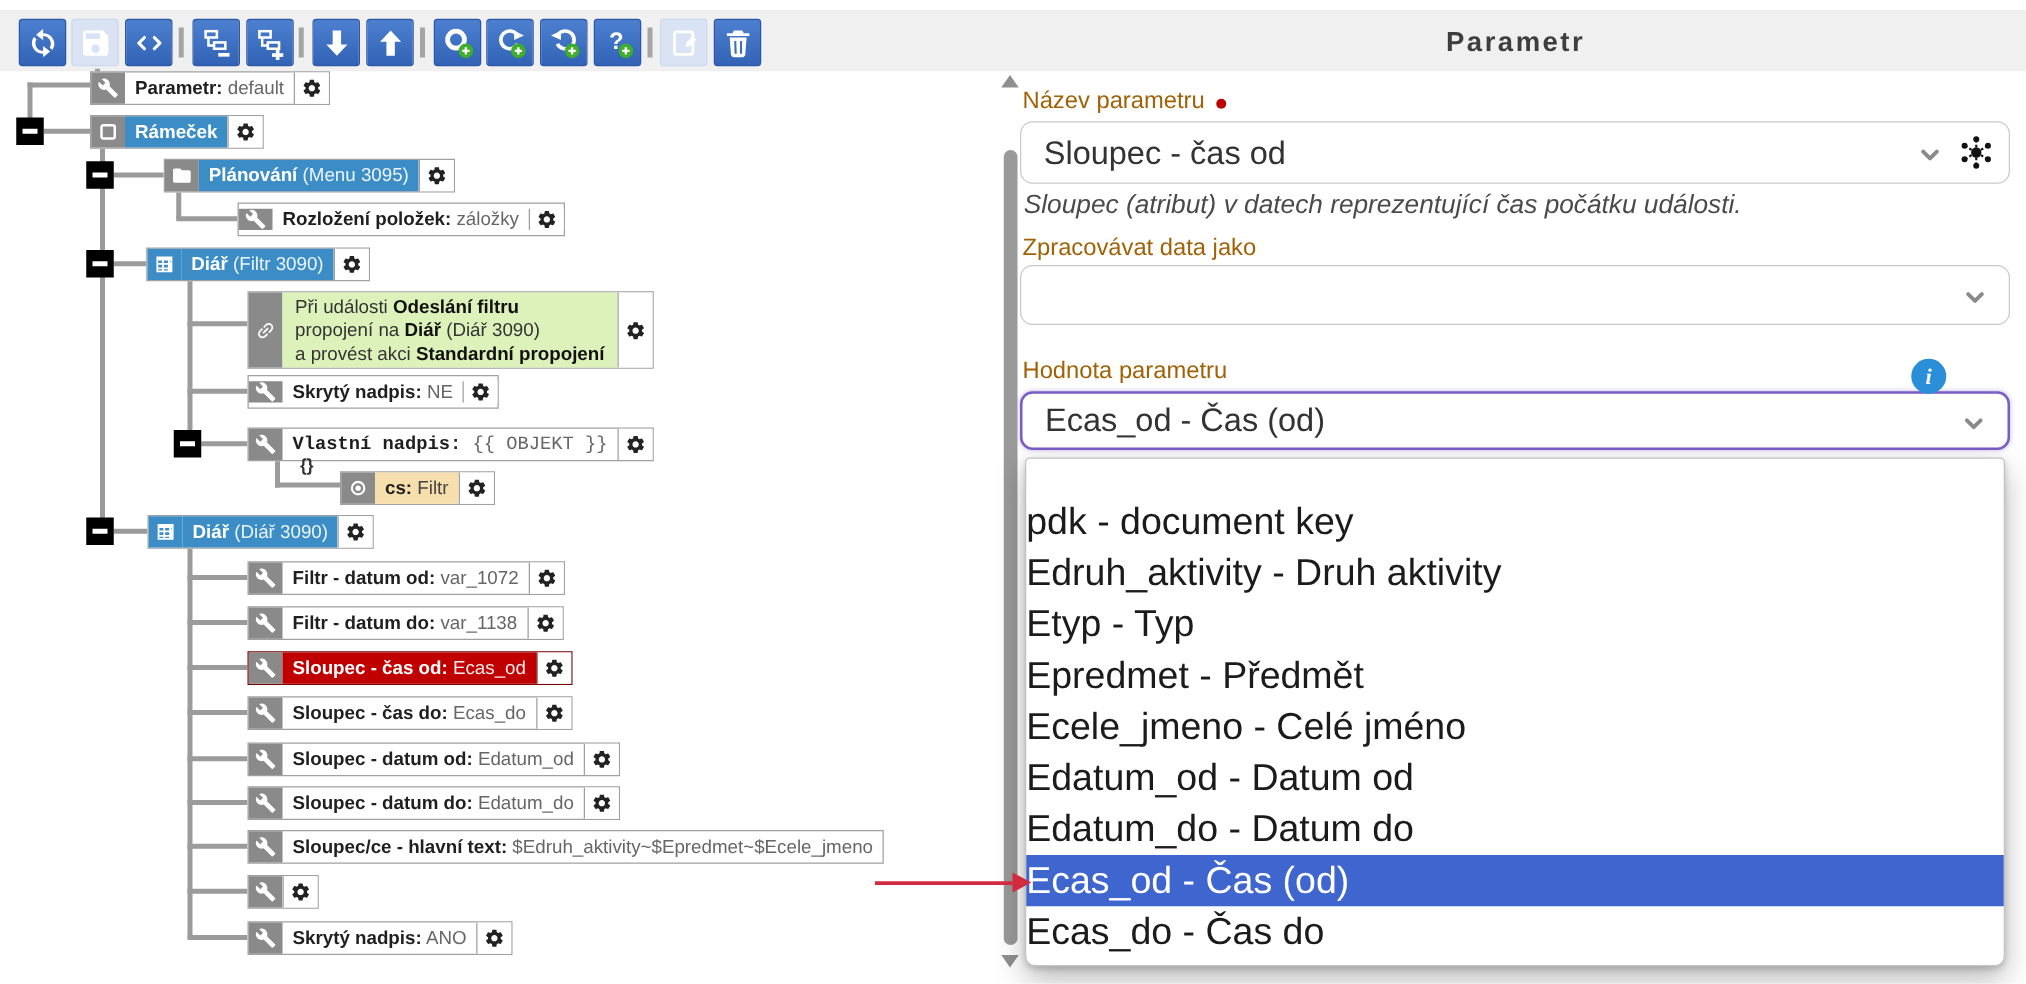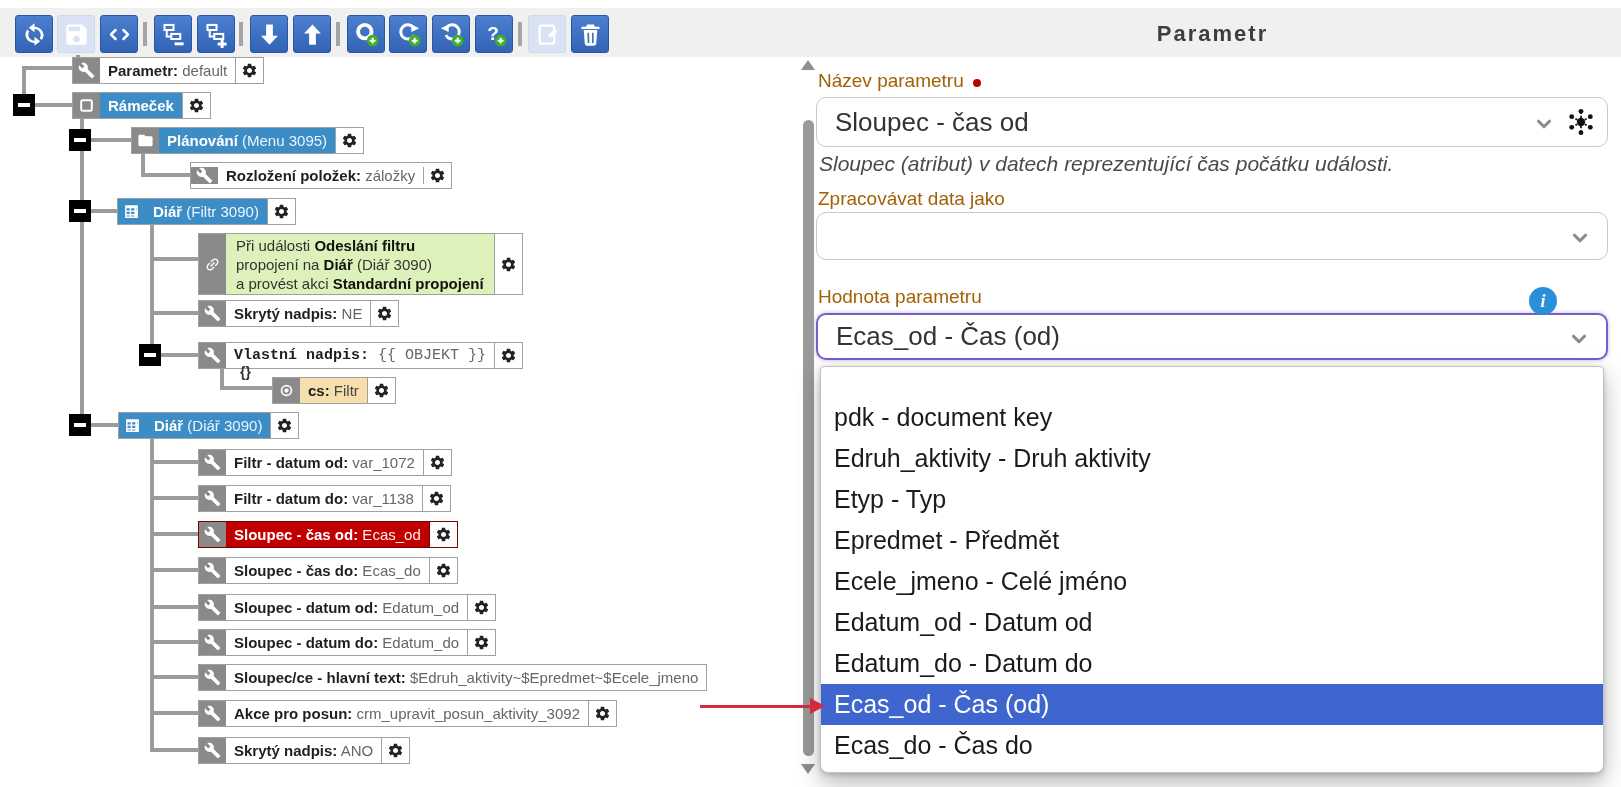--- a/index.html
+++ b/index.html
@@ -44,21 +44,21 @@
   .dot{width:8px;height:8px;border-radius:50%;background:#bb0000;margin-left:9px;margin-top:3px}
   .inp{position:absolute;left:816px;width:792px;background:#fff;border:1px solid #c9c9c9;border-radius:10px;box-sizing:border-box;display:flex;align-items:center;font-size:26px;color:#333;padding:0 70px 0 18px;overflow:hidden;white-space:nowrap}
   .inp .chev{position:absolute;right:52px;top:50%;margin-top:-11px;width:22px;height:22px}
   .inp .chev2{position:absolute;right:16px;top:50%;margin-top:-11px;width:22px;height:22px}
   .inp .net{position:absolute;right:10px;top:50%;margin-top:-16px;width:32px;height:32px}
   .sel3{border:2px solid #7a5cc5;box-shadow:0 0 4px rgba(122,92,197,.45)}
   .desc{position:absolute;left:819px;top:152px;font-style:italic;font-size:21px;color:#4a4a4a}
   .info{position:absolute;left:1529px;top:287px;width:28px;height:28px;border-radius:50%;background:var(--info,#2a8fd8);color:#fff;display:flex;align-items:center;justify-content:center;font-family:"Liberation Serif",serif;font-style:italic;font-weight:700;font-size:18px;z-index:4;cursor:pointer}
   
   .dd{position:absolute;left:820px;top:366px;width:784px;background:#fff;border:1px solid #c3c3c3;border-radius:4px 4px 8px 8px;box-shadow:0 10px 24px rgba(0,0,0,.28),0 2px 5px rgba(0,0,0,.18);z-index:10;padding:4px 0 6px;box-sizing:border-box}
-  .dd .opt{height:41px;line-height:41px;font-size:25px;padding-left:13px;color:#1b1b1b;white-space:nowrap;overflow:hidden;cursor:pointer}
+  .dd .opt{height:41px;line-height:41px;font-size:30px;color:#1b1b1b;white-space:nowrap;overflow:hidden;cursor:pointer}
   .dd .opt.blank{height:26px;line-height:26px}
   .dd .opt.sel{background:var(--hl,#3f66cf);color:#fff}
   
   .rshaft{position:absolute;left:700px;top:705px;width:110px;height:3px;background:var(--arrow,#d22b3f);z-index:20}
   .rhead{position:absolute;left:810px;top:698px;width:0;height:0;border-top:8.5px solid transparent;border-bottom:8.5px solid transparent;border-left:15px solid var(--arrow,#d22b3f);z-index:20}
 </style>
 </head>
 <body>
 
 <div class="stage">
@@ -285,21 +285,21 @@
           <span class="ln">Při události <b>Odeslání filtru</b></span>
           <span class="ln">propojení na <b>Diář</b> (Diář 3090)</span>
           <span class="ln">a provést akci <b>Standardní propojení</b></span>
         </span>
         <span class="gear">
           <svg viewBox="0 0 24 24">
             <path fill="#222" d="M19.14 12.94c.04-.3.06-.61.06-.94 0-.32-.02-.64-.07-.94l2.03-1.58c.18-.14.23-.41.12-.61l-1.92-3.32c-.12-.22-.37-.29-.59-.22l-2.39.96c-.5-.38-1.03-.7-1.62-.94l-.36-2.54c-.04-.24-.24-.41-.48-.41h-3.84c-.24 0-.43.17-.47.41l-.36 2.54c-.59.24-1.13.57-1.62.94l-2.39-.96c-.22-.08-.47 0-.59.22L2.74 8.87c-.12.21-.08.47.12.61l2.03 1.58c-.05.3-.09.63-.09.94s.02.64.07.94l-2.03 1.58c-.18.14-.23.41-.12.61l1.92 3.32c.12.22.37.29.59.22l2.39-.96c.5.38 1.03.7 1.62.94l.36 2.54c.05.24.24.41.48.41h3.84c.24 0 .44-.17.47-.41l.36-2.54c.59-.24 1.13-.56 1.62-.94l2.39.96c.22.08.47 0 .59-.22l1.92-3.32c.12-.22.07-.47-.12-.61l-2.01-1.58zM12 15.6c-1.98 0-3.6-1.62-3.6-3.6s1.62-3.6 3.6-3.6 3.6 1.62 3.6 3.6-1.62 3.6-3.6 3.6z"></path>
           </svg>
         </span>
       </div>
-      <div class="node plain" style="left: 198px; top: 300px;">
+      <div class="node plain" style="left: 198px; top: 300px; align-items: center;">
         <span class="ic">
           <svg viewBox="0 0 24 24">
             <path fill="#fff" d="M22.7 19l-9.1-9.1c.9-2.3.4-5-1.5-6.9-2-2-5-2.4-7.4-1.3L9 6 6 9 1.6 4.7C.4 7.1.9 10.1 2.9 12.1c1.9 1.9 4.6 2.4 6.9 1.5l9.1 9.1c.4.4 1 .4 1.4 0l2.3-2.3c.5-.4.5-1.1.1-1.4z"></path>
           </svg>
         </span>
         <span class="tx">
           <span class="ln"><b>Skrytý nadpis:</b> NE</span>
         </span>
         <span class="gear">
           <svg viewBox="0 0 24 24">
@@ -452,23 +452,20 @@
         </span>
         <span class="tx">
           <span class="ln"><b>Sloupec/ce - hlavní text:</b> $Edruh_aktivity~$Epredmet~$Ecele_jmeno</span>
         </span>
       </div>
       <div class="node plain" style="left: 198px; top: 700px;">
         <span class="ic">
           <svg viewBox="0 0 24 24">
             <path fill="#fff" d="M22.7 19l-9.1-9.1c.9-2.3.4-5-1.5-6.9-2-2-5-2.4-7.4-1.3L9 6 6 9 1.6 4.7C.4 7.1.9 10.1 2.9 12.1c1.9 1.9 4.6 2.4 6.9 1.5l9.1 9.1c.4.4 1 .4 1.4 0l2.3-2.3c.5-.4.5-1.1.1-1.4z"></path>
           </svg>
-        </span>
-        <span class="tx">
-          <span class="ln"><b>Akce pro posun:</b> crm_upravit_posun_aktivity_3092</span>
         </span>
         <span class="gear">
           <svg viewBox="0 0 24 24">
             <path fill="#222" d="M19.14 12.94c.04-.3.06-.61.06-.94 0-.32-.02-.64-.07-.94l2.03-1.58c.18-.14.23-.41.12-.61l-1.92-3.32c-.12-.22-.37-.29-.59-.22l-2.39.96c-.5-.38-1.03-.7-1.62-.94l-.36-2.54c-.04-.24-.24-.41-.48-.41h-3.84c-.24 0-.43.17-.47.41l-.36 2.54c-.59.24-1.13.57-1.62.94l-2.39-.96c-.22-.08-.47 0-.59.22L2.74 8.87c-.12.21-.08.47.12.61l2.03 1.58c-.05.3-.09.63-.09.94s.02.64.07.94l-2.03 1.58c-.18.14-.23.41-.12.61l1.92 3.32c.12.22.37.29.59.22l2.39-.96c.5.38 1.03.7 1.62.94l.36 2.54c.05.24.24.41.48.41h3.84c.24 0 .44-.17.47-.41l.36-2.54c.59-.24 1.13-.56 1.62-.94l2.39.96c.22.08.47 0 .59-.22l1.92-3.32c.12-.22.07-.47-.12-.61l-2.01-1.58zM12 15.6c-1.98 0-3.6-1.62-3.6-3.6s1.62-3.6 3.6-3.6 3.6 1.62 3.6 3.6-1.62 3.6-3.6 3.6z"></path>
           </svg>
         </span>
       </div>
       <div class="node plain" style="left: 198px; top: 737px;">
         <span class="ic">
           <svg viewBox="0 0 24 24">

